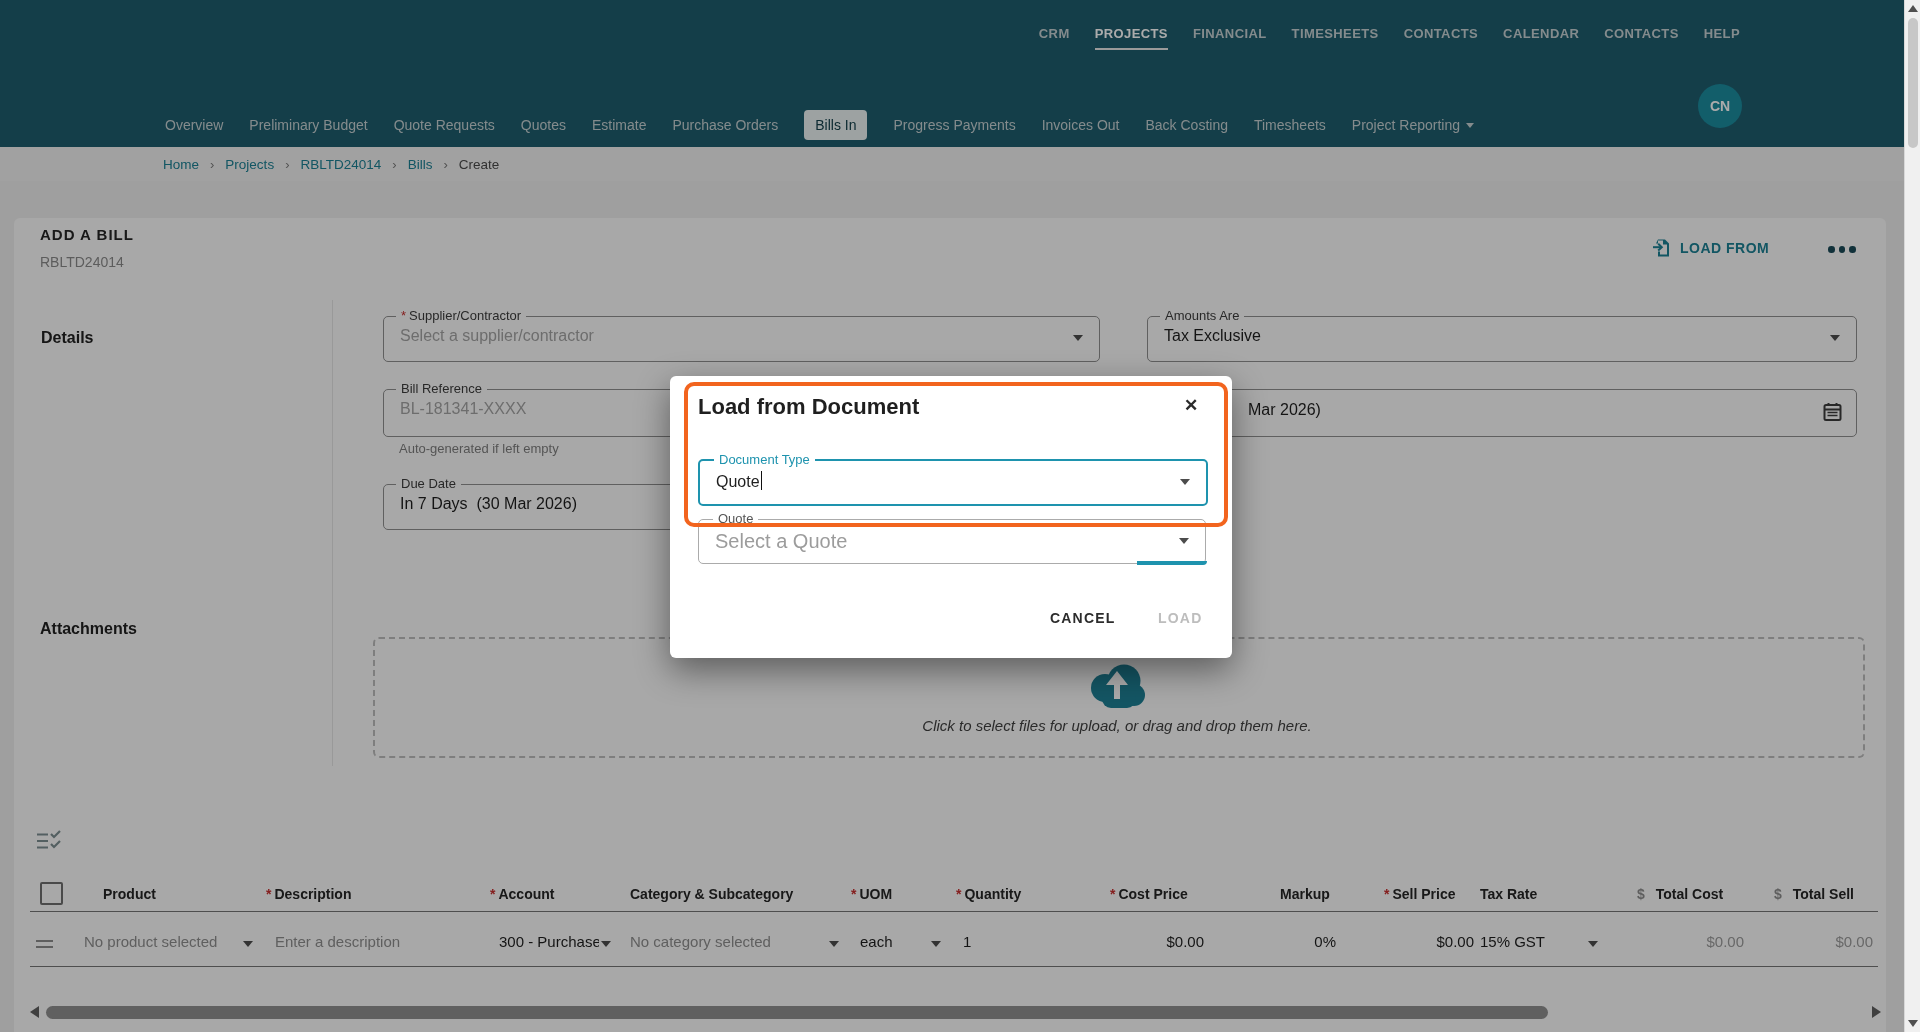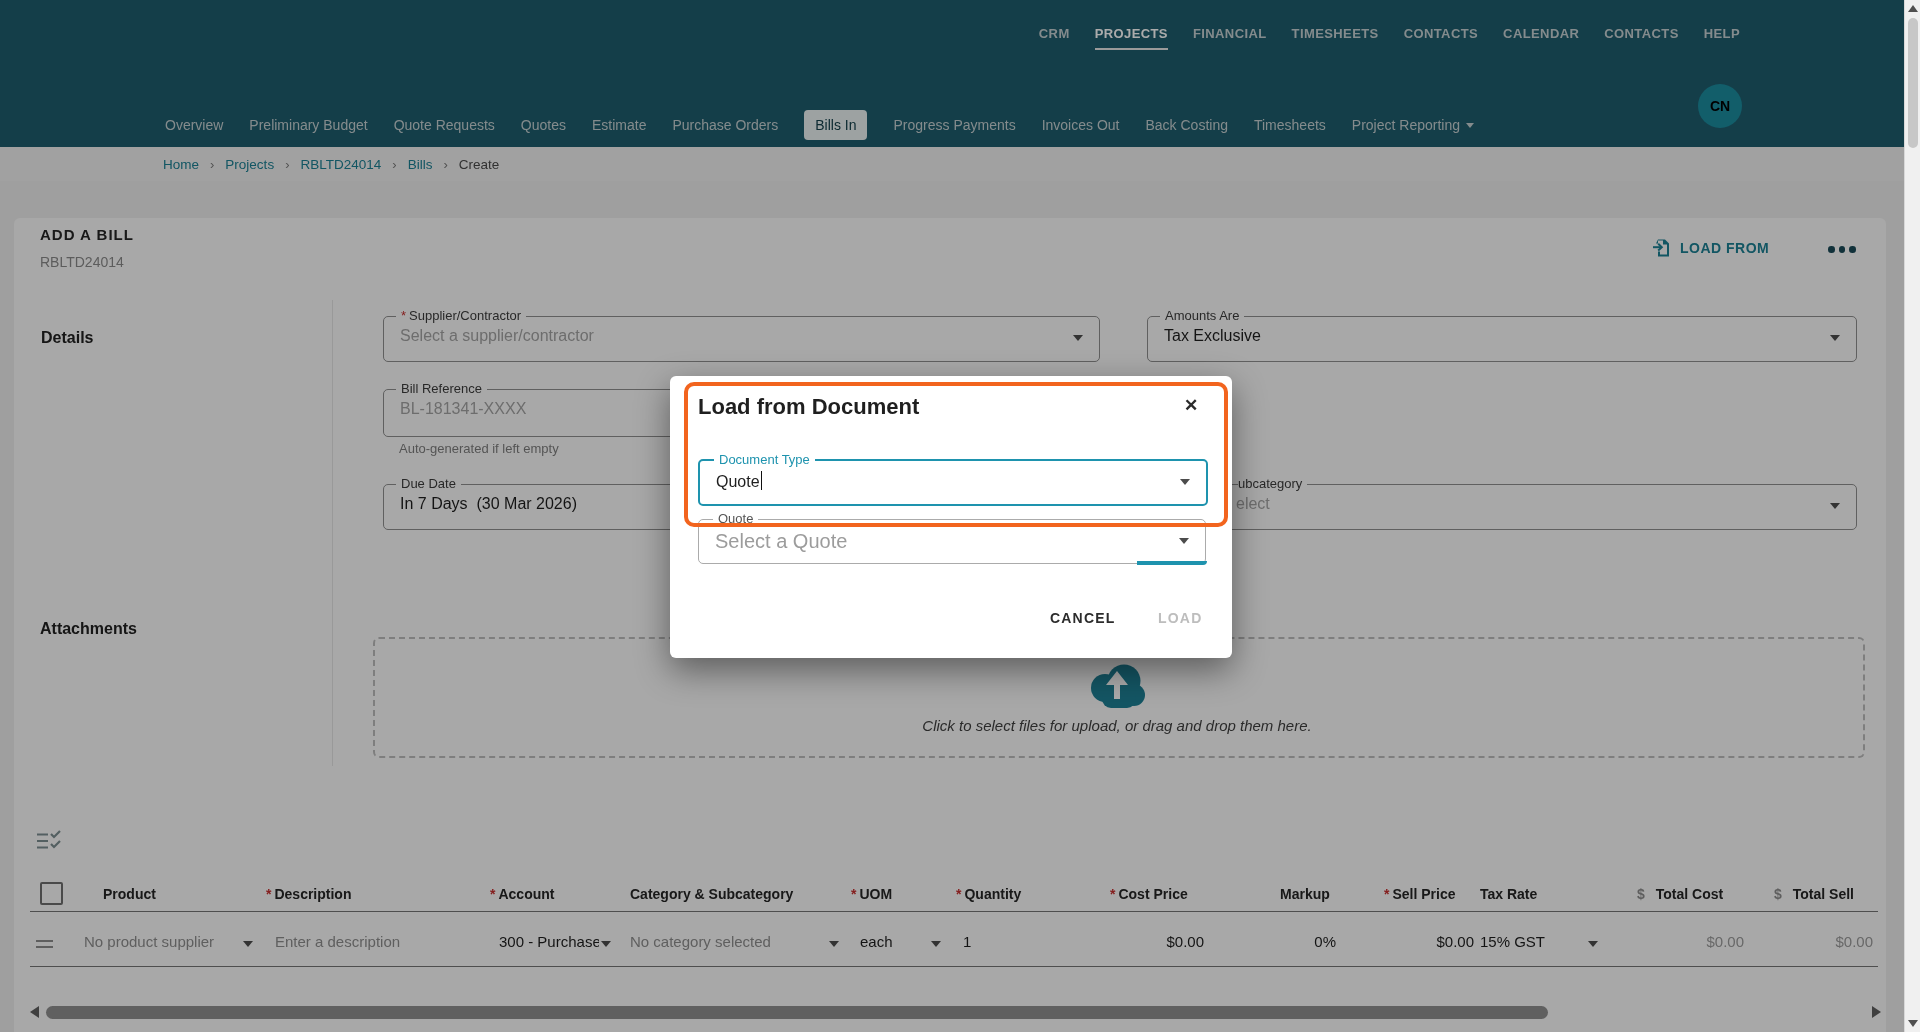--- a/index.html
+++ b/index.html
@@ -7,21 +7,21 @@
        font-family:"Liberation Sans",sans-serif;-webkit-font-smoothing:antialiased;}
   .abs{position:absolute;}
   
   .topbar{position:absolute;left:0;top:0;width:1920px;height:147px;background:#1F5D6D;}
   .logo-name{font-size:46px;font-weight:700;color:#B9C0C1;letter-spacing:-1px;line-height:46px;}
   .logo-tag{font-size:8px;letter-spacing:1.6px;color:#97A6A8;line-height:10px;text-align:right;width:138px;font-weight:700;}
   .main-nav{position:absolute;top:26px;right:180px;display:flex;gap:25px;align-items:flex-start;}
   .main-nav .itm{font-size:13px;font-weight:700;letter-spacing:.4px;color:#C5D0D2;cursor:pointer;padding-bottom:7px;}
   .main-nav .itm.active{color:#FFFFFF;border-bottom:2.5px solid #E6E6E6;}
   .avatar{position:absolute;left:1698px;top:84px;width:44px;height:44px;border-radius:50%;background:#1C8C9F;
-          color:#000000;font-size:14px;font-weight:700;display:flex;align-items:center;justify-content:center;}
+          color:#ffffff;font-size:14px;font-weight:700;display:flex;align-items:center;justify-content:center;}
   .proj-nav{position:absolute;left:165px;bottom:2px;display:flex;gap:26px;align-items:center;height:40px;}
   .proj-nav .itm{font-size:14px;color:#C5D0D2;cursor:pointer;display:flex;align-items:center;gap:6px;}
   .proj-nav .itm.active{background:#EAF2F2;color:#14404B;padding:7px 11px;border-radius:4px;}
   .dd-caret{width:0;height:0;border-left:4.5px solid transparent;border-right:4.5px solid transparent;border-top:5px solid #C5D0D2;}
   
   .crumb-bar{position:absolute;left:0;top:147px;width:1920px;height:34px;background:#F1F1F1;display:flex;align-items:center;}
   .crumb-bar .inner{margin-left:163px;display:flex;align-items:center;font-size:13.5px;}
   .crumb-link{color:#1C8094;cursor:pointer;}
   .crumb-sep{color:#7A7A7A;padding:0 11px;font-size:13px;}
   .crumb-cur{color:#4A4A4A;}
@@ -187,35 +187,37 @@
   </div>
 
   <div class="mfield" style="left:383px;top:389px;width:715px;height:46px;">
     <span class="mlabel">
         <span>Bill Reference</span>
       </span>
     <span class="fph">BL-181341-XXXX</span>
   </div>
   <div class="helper">Auto-generated if left empty</div>
 
+  <div class="mfield" style="left:1147px;top:389px;width:708px;height:46px;">
+    <span class="fval" style="left:100px;top:11px;">Mar 2026)</span>
+    <svg class="abs" style="right:14px;top:12px;" width="19" height="20" viewBox="0 0 19 20">
+      <rect x="1.5" y="3" width="16" height="15" rx="1.5" fill="none" stroke="#3D3D3D" stroke-width="2"></rect>
+      <path d="M1.5 7.5 h16" stroke="#3D3D3D" stroke-width="2"></path>
+      <path d="M5.5 1 v3 M13.5 1 v3" stroke="#3D3D3D" stroke-width="2"></path>
+      <path d="M4.5 10.5 h10 M4.5 13.5 h10" stroke="#3D3D3D" stroke-width="1.6"></path>
+    </svg>
+  </div>
 
   <div class="mfield" style="left:383px;top:484px;width:715px;height:44px;">
     <span class="mlabel">
         <span>Due Date</span>
       </span>
     <span class="fval">In 7 Days  (30 Mar 2026)</span>
   </div>
 
-  <div class="mfield" style="left:1147px;top:484px;width:708px;height:44px;">
-    <span class="mlabel" style="left:90px;padding:0 5px 0 0;">
-        <span>ubcategory</span>
-      </span>
-    <span class="fph" style="left:88px;">elect</span>
-    <span class="fcaret"></span>
-  </div>
 
   <div class="abs sect" style="left:40px;top:620px;">Attachments</div>
   <div class="dropzone"></div>
   <svg class="abs" style="left:1088px;top:659px;" width="58" height="54" viewBox="0 0 58 54">
     <circle cx="17" cy="29" r="14" fill="#1E8196"></circle>
     <circle cx="36" cy="22" r="16.5" fill="#1E8196"></circle>
     <circle cx="46" cy="36" r="11" fill="#1E8196"></circle>
     <rect x="14" y="30" width="34" height="19" rx="9" fill="#1E8196"></rect>
     <polygon points="29,12 40,26 18,26" fill="#FFFFFF"></polygon>
     <rect x="26" y="24" width="6" height="16" fill="#FFFFFF"></rect>
@@ -274,21 +276,21 @@
       <span class="cur">$</span>
       <span>Total Sell</span>
     </div>
 
   <div class="hline" style="left:30px;top:911px;width:1848px;"></div>
 
   <div class="draghandle">
       <i></i>
       <i></i>
     </div>
-  <div class="td ph clip" style="left:84px;width:159px;">No product supplier</div>
+  <div class="td ph clip" style="left:84px;width:159px;">No product selected</div>
   <span class="rcaret" style="left:243px;"></span>
   <div class="td ph" style="left:275px;">Enter a description</div>
   <div class="td clip" style="left:499px;width:100px;">300 - Purchases</div>
   <span class="rcaret" style="left:601px;"></span>
   <div class="td ph" style="left:630px;">No category selected</div>
   <span class="rcaret" style="left:829px;"></span>
   <div class="td" style="left:860px;">each</div>
   <span class="rcaret" style="left:931px;"></span>
   <div class="td" style="left:963px;">1</div>
   <div class="td num" style="left:1104px;width:100px;">$0.00</div>

